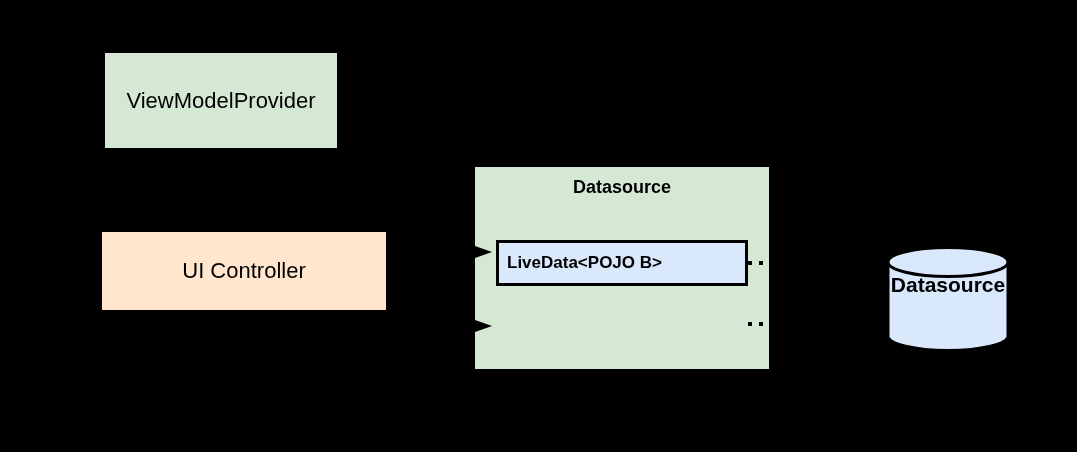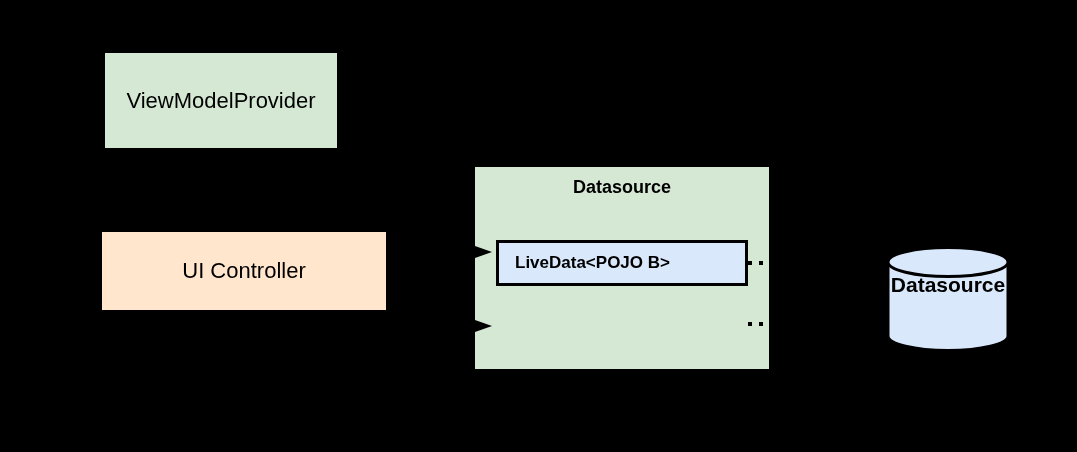--- a/index.html
+++ b/index.html
@@ -24,21 +24,21 @@
   .uic{left:102px;top:232px;width:284px;height:78px;background:var(--peach,#ffe6cc);}
 
   .vm{position:absolute;left:475px;top:167px;width:294px;height:202px;background:var(--green,#d5e8d4);}
   .vm-title{position:absolute;top:8px;left:0;width:100%;text-align:center;font-weight:bold;font-size:18px;line-height:24px;}
 
   .livedata{
     position:absolute;left:21px;width:252px;height:46px;
     box-sizing:border-box;border:3px solid var(--stroke,#000);
     background:var(--blue,#dae8fc);
     display:flex;align-items:center;
-    padding-left:16px;
+    padding-left:8px;
     font-weight:bold;font-size:17px;
   }
   .ld-b{top:73px;}
   .ld-a{top:136px;}
 
   .arrowhead{
     position:absolute;width:0;height:0;
     border-top:6px solid transparent;
     border-bottom:6px solid transparent;
     border-left:17px solid var(--stroke,#000);

